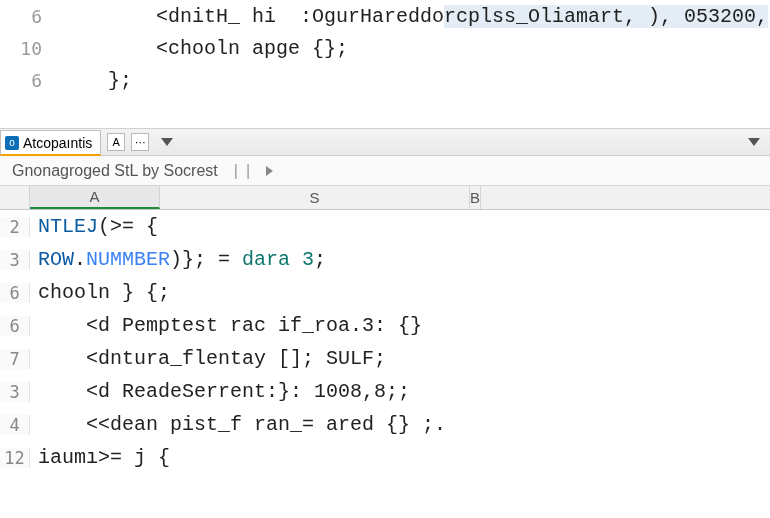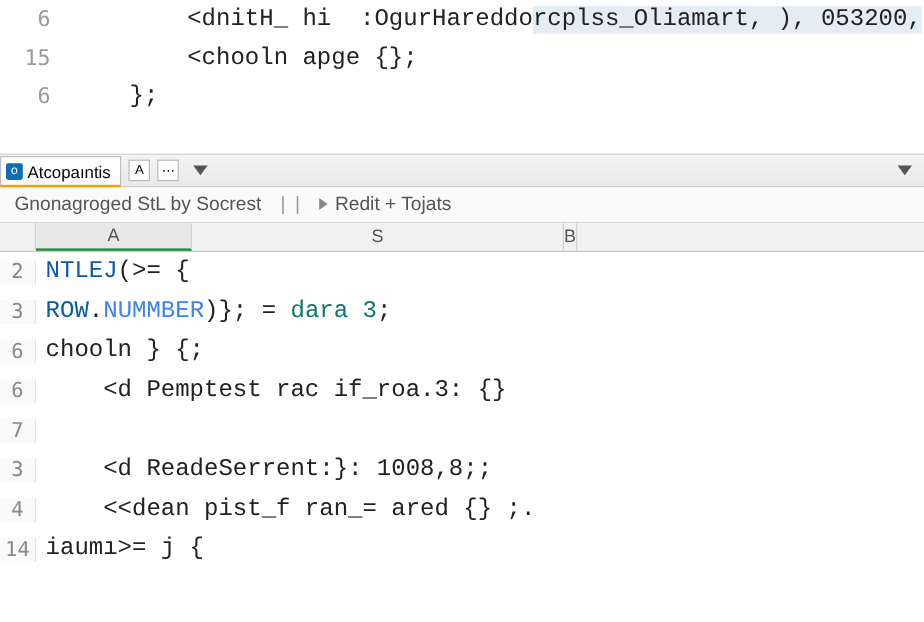--- a/index.html
+++ b/index.html
@@ -92,21 +92,21 @@
 </head>
 <body>
 
 <div class="editor-top">
   <div id="top-rows">
       <div class="code-row">
         <div class="gutter-top">6</div>
         <div class="code-cell">        &lt;dnitH_ hi  :OgurHareddo<span class="hl">rcplss_Oliamart, ), 053200,</span></div>
       </div>
       <div class="code-row">
-        <div class="gutter-top">15</div>
+        <div class="gutter-top">10</div>
         <div class="code-cell">        &lt;chooln apge {};</div>
       </div>
       <div class="code-row">
         <div class="gutter-top">6</div>
         <div class="code-cell">    };</div>
       </div>
       <div class="code-row">
         <div class="gutter-top"></div>
         <div class="code-cell"></div>
       </div>
@@ -121,21 +121,21 @@
   <span class="hdr-ico">A</span>
   <span class="hdr-ico">⋯</span>
   <span class="hdr-dd"></span>
   <span class="hdr-dd right"></span>
 </div>
 
 <div class="crumbs">
   <span class="crumb">Gnonagroged StL by Socrest</span>
   <span class="crumb-sep">|</span>
   <span class="crumb-sep">|</span>
-  <span class="crumb"><span class="chev"></span><span>Redit + Tojats</span></span>
+  <span class="crumb"><span class="chev"></span></span>
 </div>
 
 <div class="colhdr">
   <div class="rowgutter"></div>
   <div class="col colA">A</div>
   <div class="col colS">S</div>
   <div class="col colB">B</div>
 </div>
 
 <div class="lower" style="position:relative">
@@ -151,28 +151,29 @@
       <div class="lrow">
         <div class="lgutter">6</div>
         <div class="lcode">chooln } {;</div>
       </div>
       <div class="lrow">
         <div class="lgutter">6</div>
         <div class="lcode">    &lt;d Pemptest rac if_roa.3: {}</div>
       </div>
       <div class="lrow">
         <div class="lgutter">7</div>
+        <div class="lcode">    &lt;dntura_flentay []; SULF;</div>
       </div>
       <div class="lrow">
         <div class="lgutter">3</div>
         <div class="lcode">    &lt;d ReadeSerrent:}: 1008,8;;</div>
       </div>
       <div class="lrow">
         <div class="lgutter">4</div>
         <div class="lcode">    &lt;&lt;dean pist_f ran_= ared {} ;.</div>
       </div>
       <div class="lrow">
-        <div class="lgutter">14</div>
+        <div class="lgutter">12</div>
         <div class="lcode">iaumı&gt;= j {</div>
       </div>
     </div>
 
 </div>
 
 </body></html>

